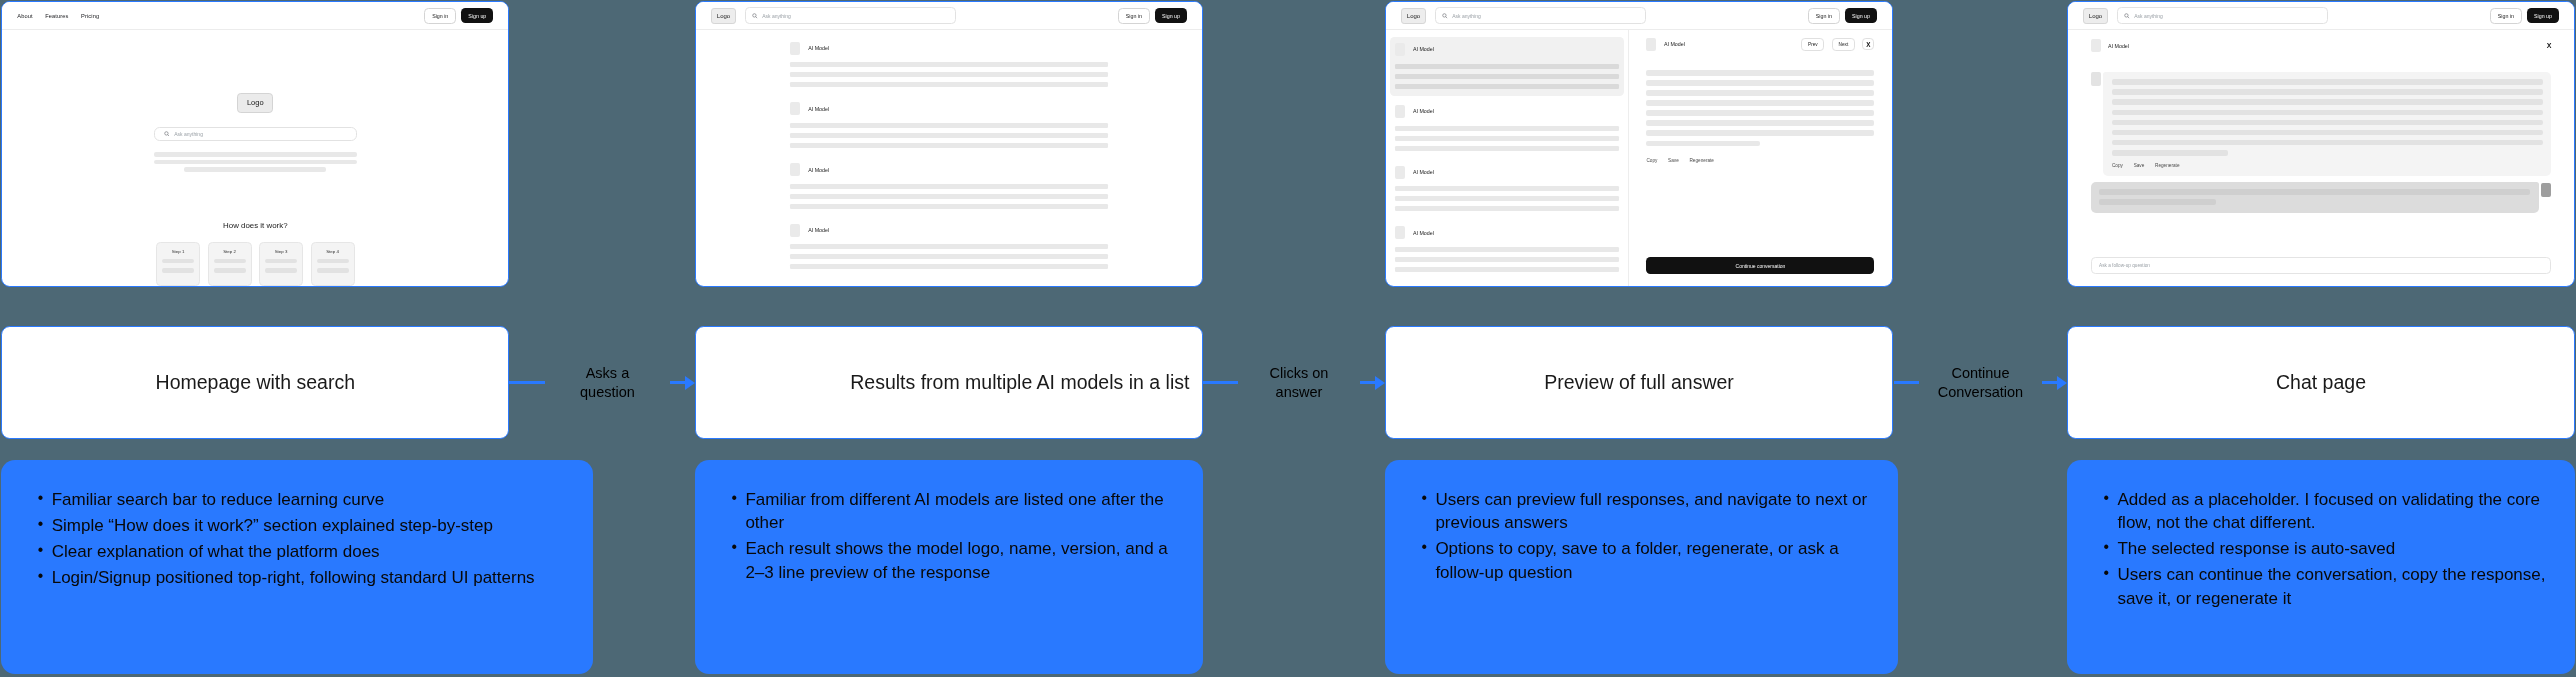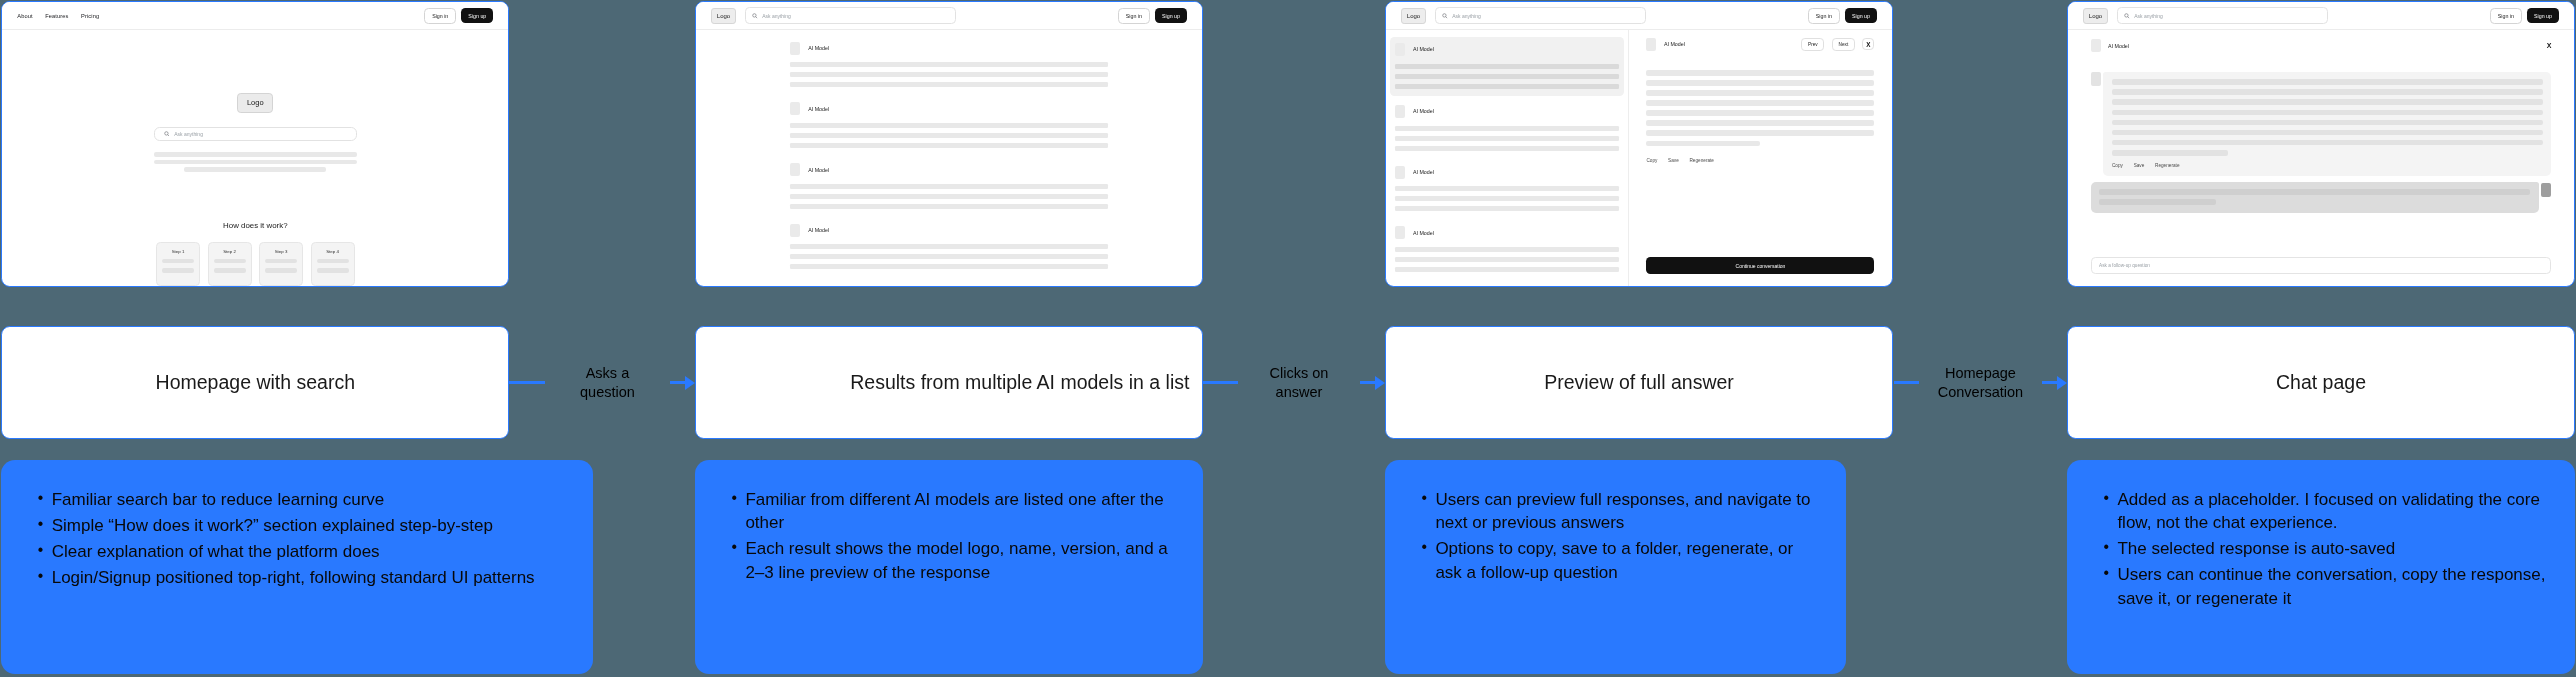--- a/index.html
+++ b/index.html
@@ -485,21 +485,21 @@
 answer</div>
       <div class="arrow-wrap">
         <div class="arrow-line"></div>
           <div class="arrow-head"></div>
       </div>
     </div>
   </div>
   <div class="conn" style="left:1894px; width:173px;">
     <div class="conn-inner">
       <div class="conn-stub" style="width:25px"></div>
-      <div class="conn-label">Homepage
+      <div class="conn-label">Continue
 Conversation</div>
       <div class="arrow-wrap">
         <div class="arrow-line"></div>
           <div class="arrow-head"></div>
       </div>
     </div>
   </div>
 
   <div class="note-card" style="left:1.3px; width:592px;">
     <ul>
@@ -508,28 +508,28 @@
       <li>Clear explanation of what the platform does</li>
       <li>Login/Signup positioned top-right, following standard UI patterns</li>
     </ul>
   </div>
   <div class="note-card" style="left:695px; width:508px;">
     <ul>
       <li>Familiar from different AI models are listed one after the other</li>
       <li>Each result shows the model logo, name, version, and a 2–3 line preview of the response</li>
     </ul>
   </div>
-  <div class="note-card" style="left:1385px; width:461px;">
+  <div class="note-card" style="left:1385px; width:513px;">
     <ul>
       <li>Users can preview full responses, and navigate to next or previous answers</li>
       <li>Options to copy, save to a folder, regenerate, or ask a follow-up question</li>
     </ul>
   </div>
   <div class="note-card" style="left:2067px; width:508px;">
     <ul>
-      <li>Added as a placeholder. I focused on validating the core flow, not the chat experience.</li>
+      <li>Added as a placeholder. I focused on validating the core flow, not the chat different.</li>
       <li>The selected response is auto-saved</li>
       <li>Users can continue the conversation, copy the response, save it, or regenerate it</li>
     </ul>
   </div>
 
 </div>
 
 
 </body></html>

